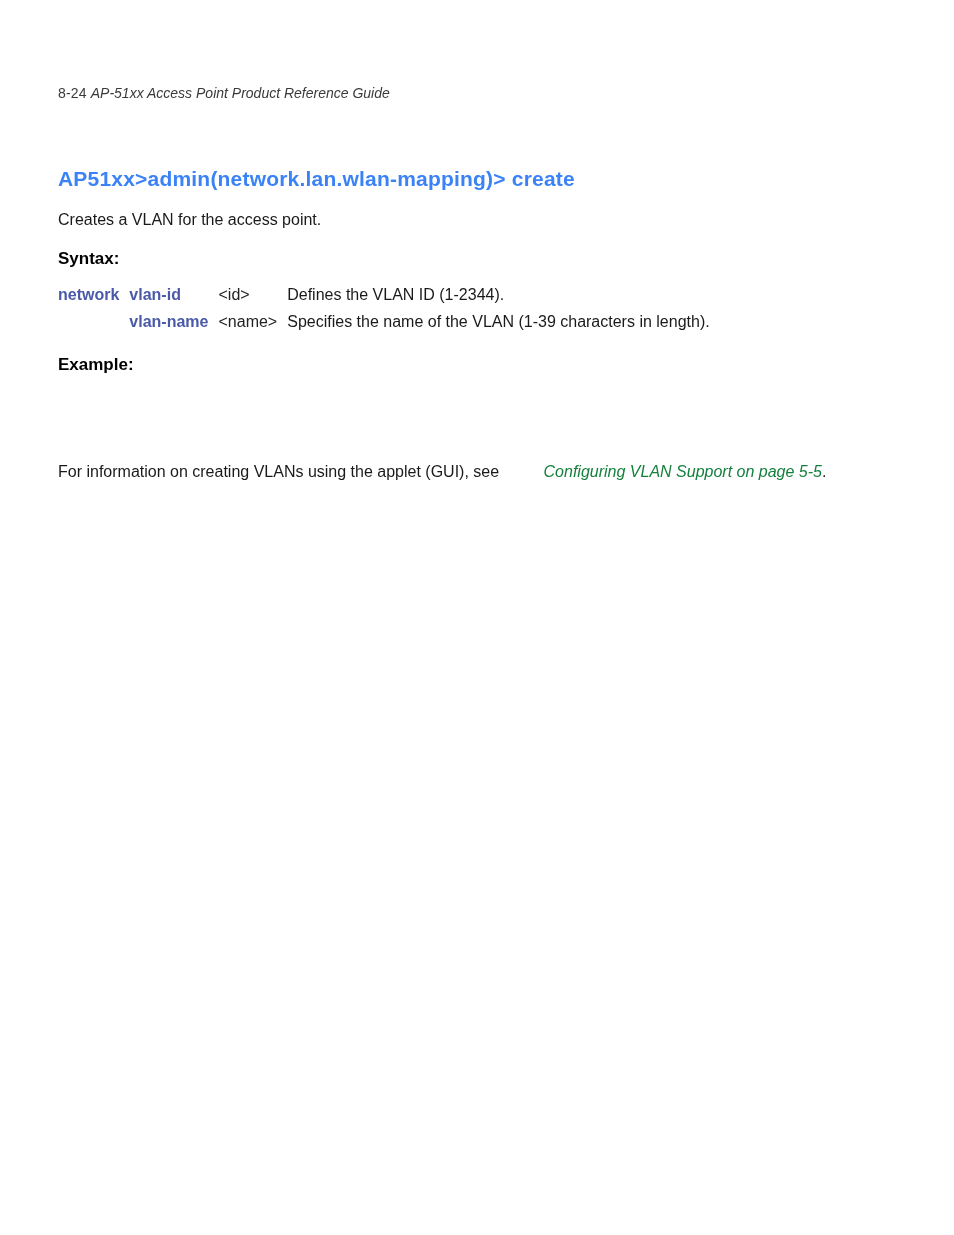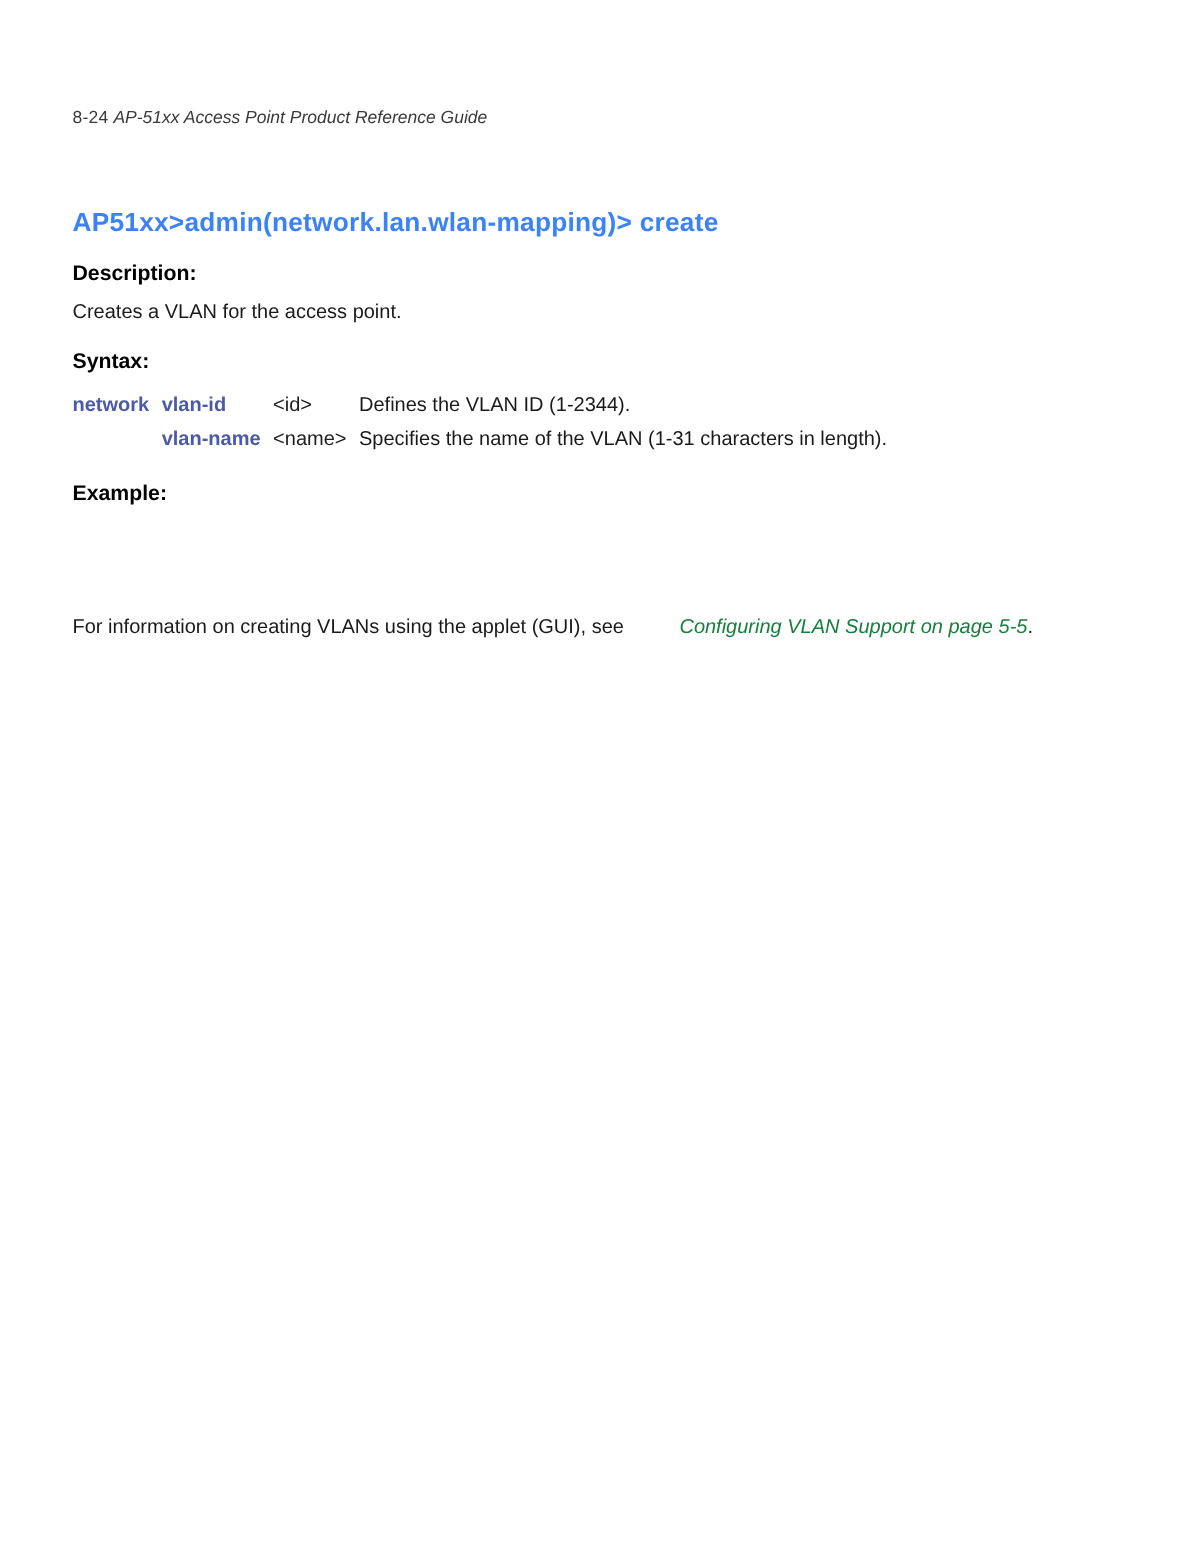--- a/index.html
+++ b/index.html
@@ -99,38 +99,37 @@
 <div class="page">
 
   <div class="running-head">
     <span class="page-num">8-24</span>
     <span> </span>
     <span class="guide-title">AP-51xx Access Point Product Reference Guide</span>
   </div>
 
   <h2 class="section-title">AP51xx&gt;admin(network.lan.wlan-mapping)&gt; create</h2>
 
-  <h3 class="sub-head">Description:</h3>
   <p class="body-text">Creates a VLAN for the access point.</p>
 
   <h3 class="sub-head">Syntax:</h3>
 
   <table class="syntax">
     <tbody>
         <tr>
       <td><span class="kw">network</span></td>
       <td><span class="kw">vlan-id</span></td>
       <td><span class="arg">&lt;id&gt;</span></td>
       <td class="desc-cell"><span>Defines the VLAN ID (1-2344).</span></td>
     </tr>
     <tr>
       <td><span class="kw"></span></td>
       <td><span class="kw">vlan-name</span></td>
       <td><span class="arg">&lt;name&gt;</span></td>
-      <td class="desc-cell"><span>Specifies the name of the VLAN (1-31 characters in length).</span></td>
+      <td class="desc-cell"><span>Specifies the name of the VLAN (1-39 characters in length).</span></td>
     </tr>
   </tbody>
     </table>
 
   <h3 class="sub-head">Example:</h3>
 
   <p class="body-text info-block">
     <span>For information on creating VLANs using the applet (GUI), see </span><span class="xref">Configuring VLAN Support on page 5-5</span><span>.</span>
   </p>
 

